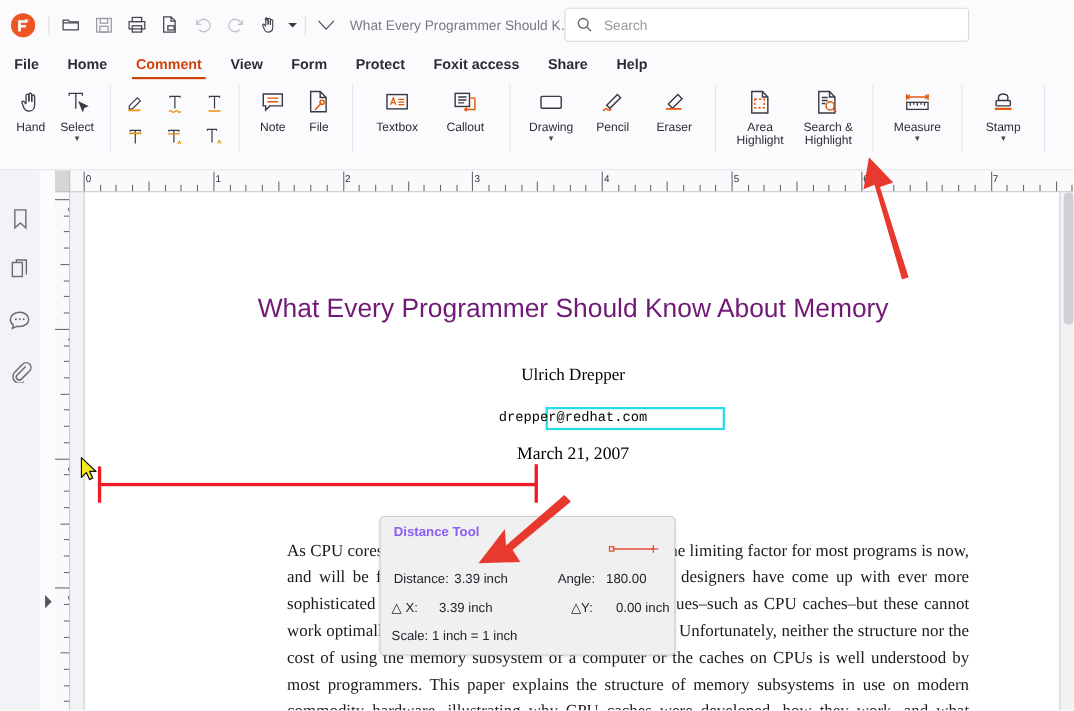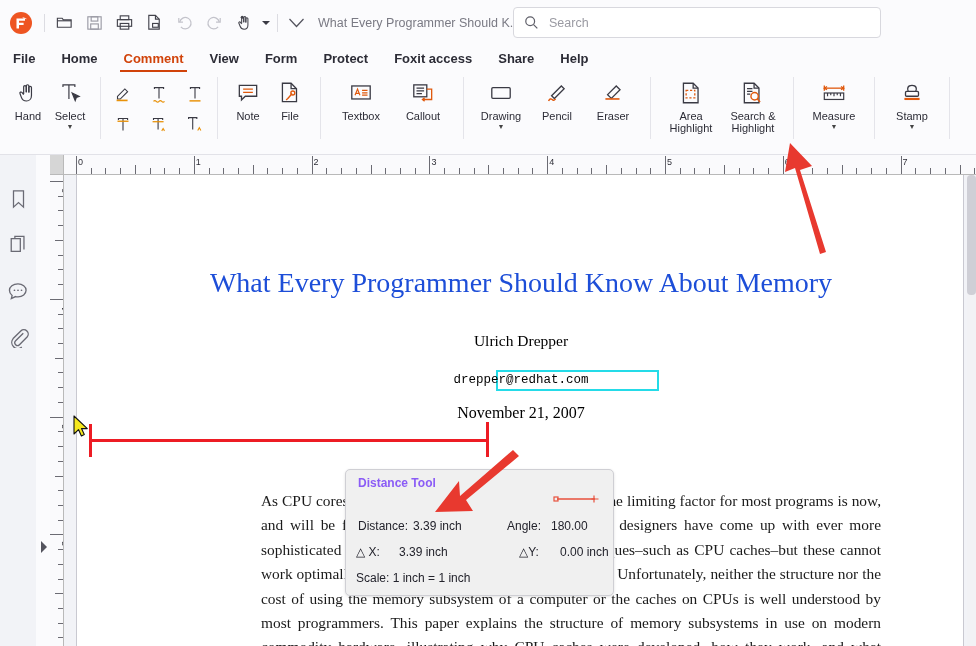--- a/index.html
+++ b/index.html
@@ -116,21 +116,21 @@
   .pagearea {
     position:absolute; left:64px; top:175px; width:912px; height:471px;
     background:#f2f3f7; overflow:hidden;
   }
   .page {
     position:absolute; left:12px; top:-2px; width:888px; height:500px;
     background:#ffffff; border:1px solid #c9c9d1;
   }
   .doc-title-line {
     position:absolute; left:0; width:888px; text-align:center;
-    font-family:Liberation Serif, serif; font-size:28px; color:#1d4ed8; top:93px;
+    font-family:Liberation Sans, sans-serif; font-size:24px; color:#701a75; top:93px;
   }
   .authorblk {
     position:absolute; left:0; width:888px; text-align:center;
     font-family:"Liberation Serif", serif; font-size:15.5px; color:#000;
   }
   .emailbox {
     position:absolute; left:419px; top:196px; width:163px; height:21px;
     border:2px solid #24dbe8; background:transparent;
   }
   .email {
@@ -655,21 +655,21 @@
   <div class="pagearea">
     <div class="page">
 
       <div class="doc-title-line">What Every Programmer Should Know About Memory</div>
 
       <div class="authorblk" style="top:158px">Ulrich Drepper</div>
 
       <div class="emailbox"></div>
       <div class="email">drepper@redhat.com</div>
 
-      <div class="datum">November 21, 2007</div>
+      <div class="datum">March 21, 2007</div>
 
       <div class="measure-cap-l"></div>
       <div class="measure-line"></div>
       <div class="measure-cap-r"></div>
 
       <div class="body-col">As CPU cores become both faster and more numerous, the limiting factor for most programs is now, and will be for some time, memory access. Hardware designers have come up with ever more sophisticated memory handling and acceleration techniques–such as CPU caches–but these cannot work optimally without some help from the programmer. Unfortunately, neither the structure nor the cost of using the memory subsystem of a computer or the caches on CPUs is well understood by most programmers. This paper explains the structure of memory subsystems in use on modern commodity hardware, illustrating why CPU caches were developed, how they work, and what programs should do to achieve optimal performance by utilizing them.</div>
     </div>
   </div>
 
   <div class="scroll-v">

